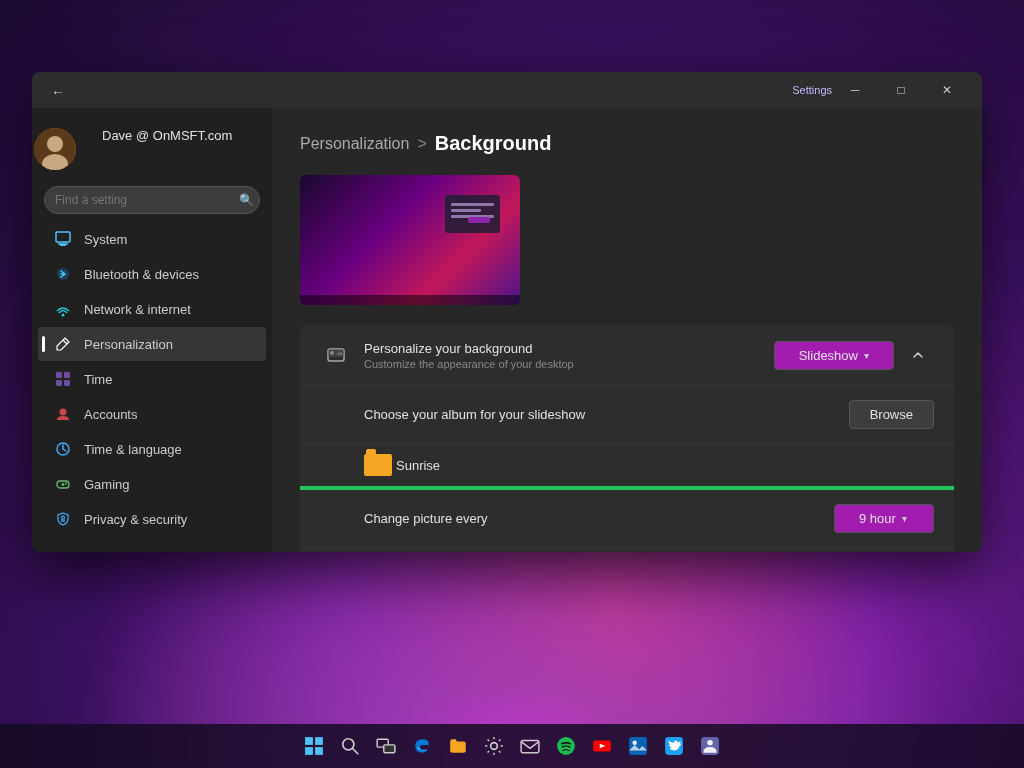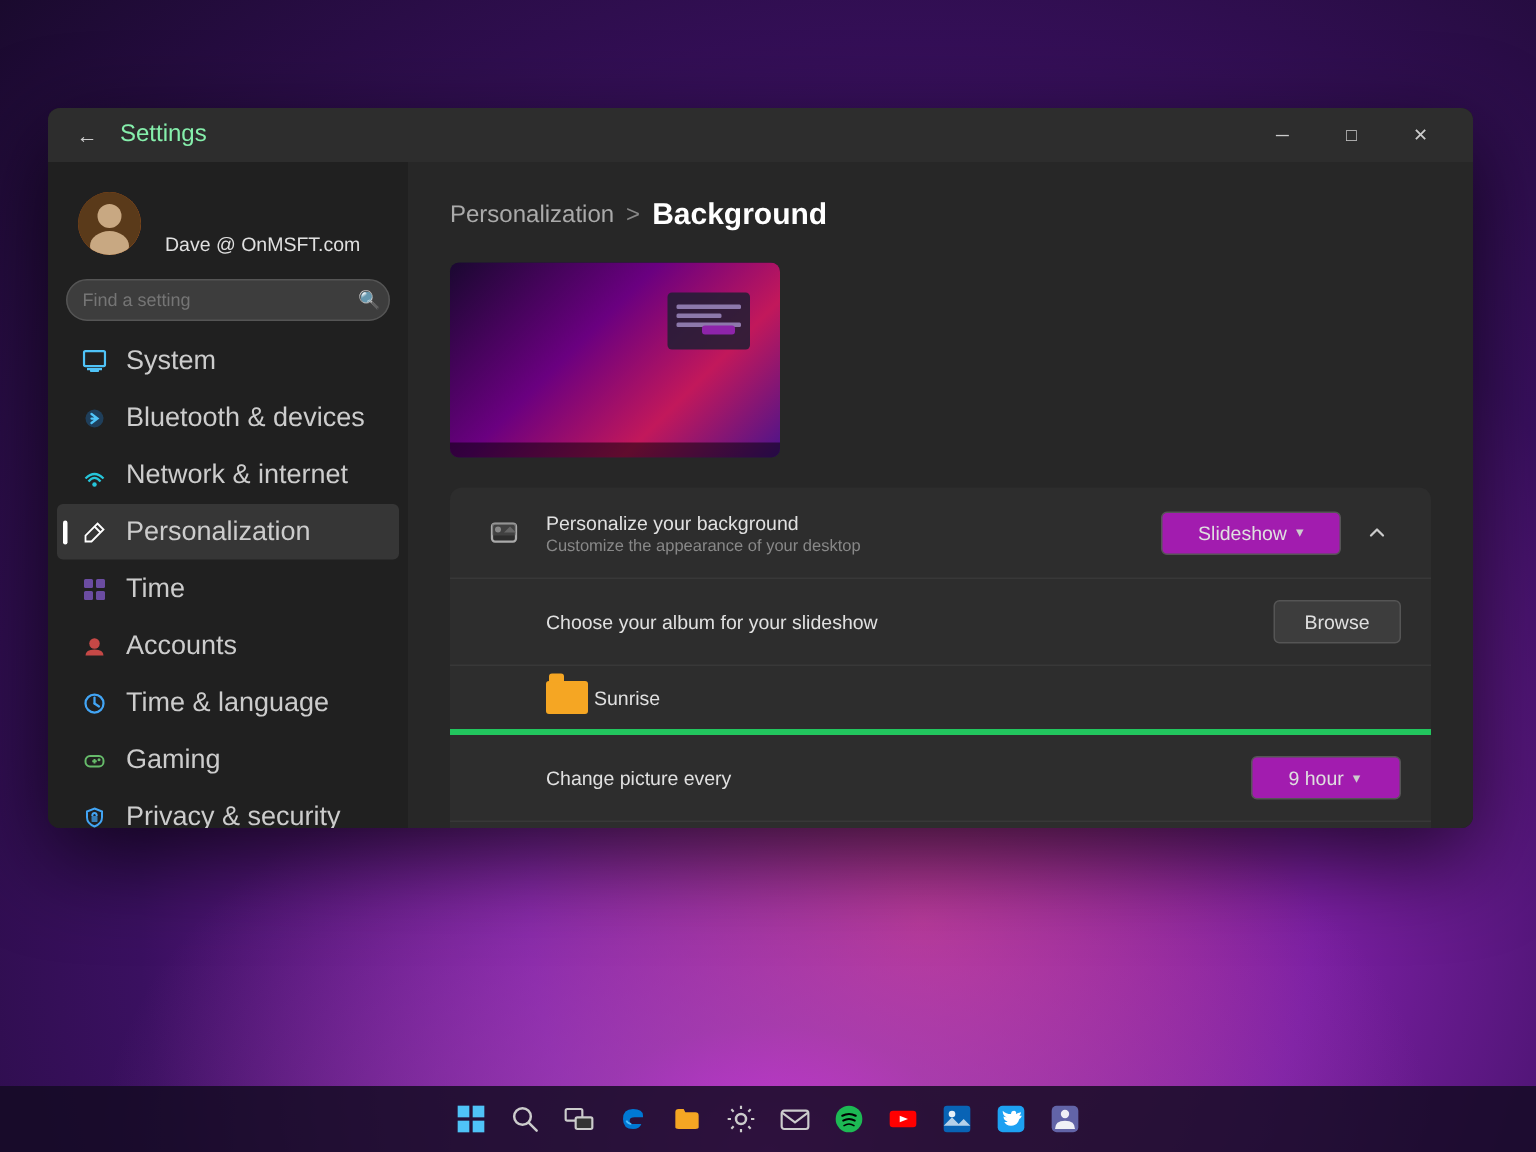--- a/index.html
+++ b/index.html
@@ -80,23 +80,24 @@
       display: flex;
       align-items: center;
       justify-content: center;
       cursor: pointer;
       border-radius: 4px;
       color: #ccc;
       font-size: 14px;
     }
     .title-bar-title {
       flex: 1;
-      color: #86efac;
-      font-size: 16px;
+      color: #c4b5fd;
+      font-size: 11px;
       padding-left: 8px;
+      text-align: right;
     }
     .title-bar-controls {
       display: flex;
       gap: 0;
     }
     .title-ctrl {
       width: 46px;
       height: 36px;
       display: flex;
       align-items: center;
@@ -118,23 +119,23 @@
       width: 240px;
       background: #202020;
       flex-shrink: 0;
       padding: 8px 0;
       overflow-y: auto;
     }
 
     
     .user-section {
       display: flex;
-      align-items: flex-end;
-      gap: 16px;
-      padding: 12px 20px 16px;
+      align-items: flex-start;
+      gap: 26px;
+      padding: 12px 2px 16px;
     }
     .user-avatar {
       width: 42px;
       height: 42px;
       border-radius: 50%;
       background: linear-gradient(135deg, #8B4513, #D2691E);
       overflow: hidden;
       flex-shrink: 0;
       display: flex;
       align-items: center;
@@ -171,21 +172,21 @@
       font-size: 12px;
     }
 
     
     .nav-item {
       display: flex;
       align-items: center;
       gap: 12px;
       padding: 8px 16px;
       color: #ccc;
-      font-size: 18px;
+      font-size: 13px;
       cursor: pointer;
       border-radius: 4px;
       margin: 1px 6px;
       position: relative;
     }
     .nav-item.active {
       background: rgba(255,255,255,0.1);
     }
     .nav-item.active::before {
       content: '';

